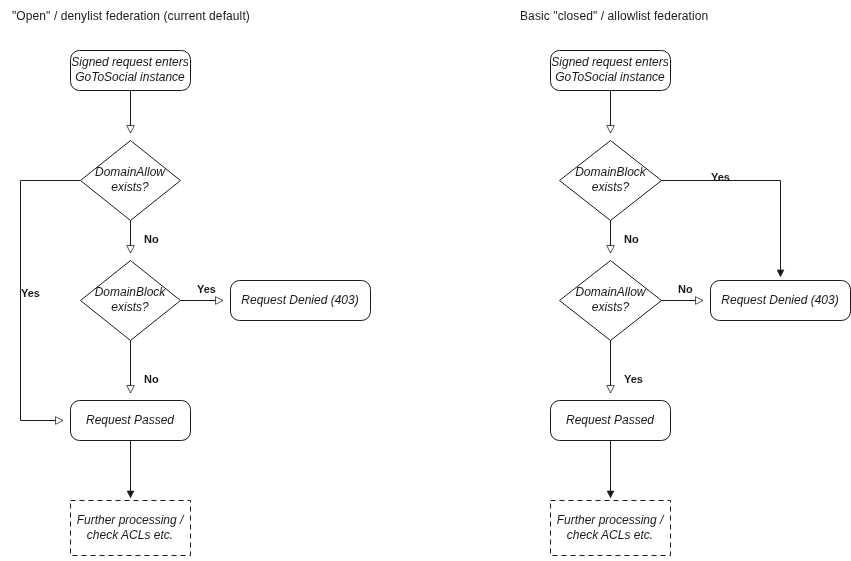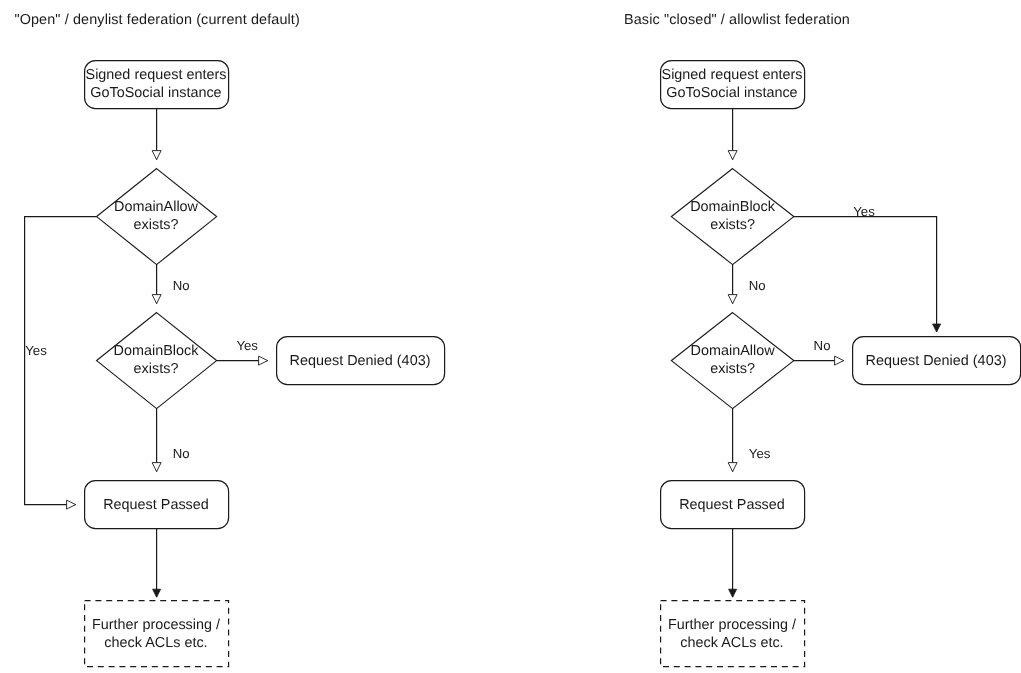--- a/index.html
+++ b/index.html
@@ -36,26 +36,28 @@
     position: absolute;
     display: flex;
     align-items: center;
     justify-content: center;
     text-align: center;
     font-size: 12px;
     line-height: 15px;
     color: #1a1a1a;
     pointer-events: none;
     white-space: pre-line;
+    font-style: italic;
   }
   .edge-label {
     position: absolute;
     font-size: 11px;
     color: #1a1a1a;
     white-space: nowrap;
+    font-weight: bold;
   }
 </style>
 </head>
 <body>
 
 <svg id="canvas" viewBox="0 0 851 561" xmlns="http://www.w3.org/2000/svg">
   <defs>
     <marker id="openArrow" viewBox="0 0 12 12" refX="11" refY="6" markerWidth="9" markerHeight="9" orient="auto-start-reverse">
       <path d="M 1 1 L 11 6 L 1 11 z" fill="#ffffff" stroke="#1a1a1a" stroke-width="1"></path>
     </marker>

